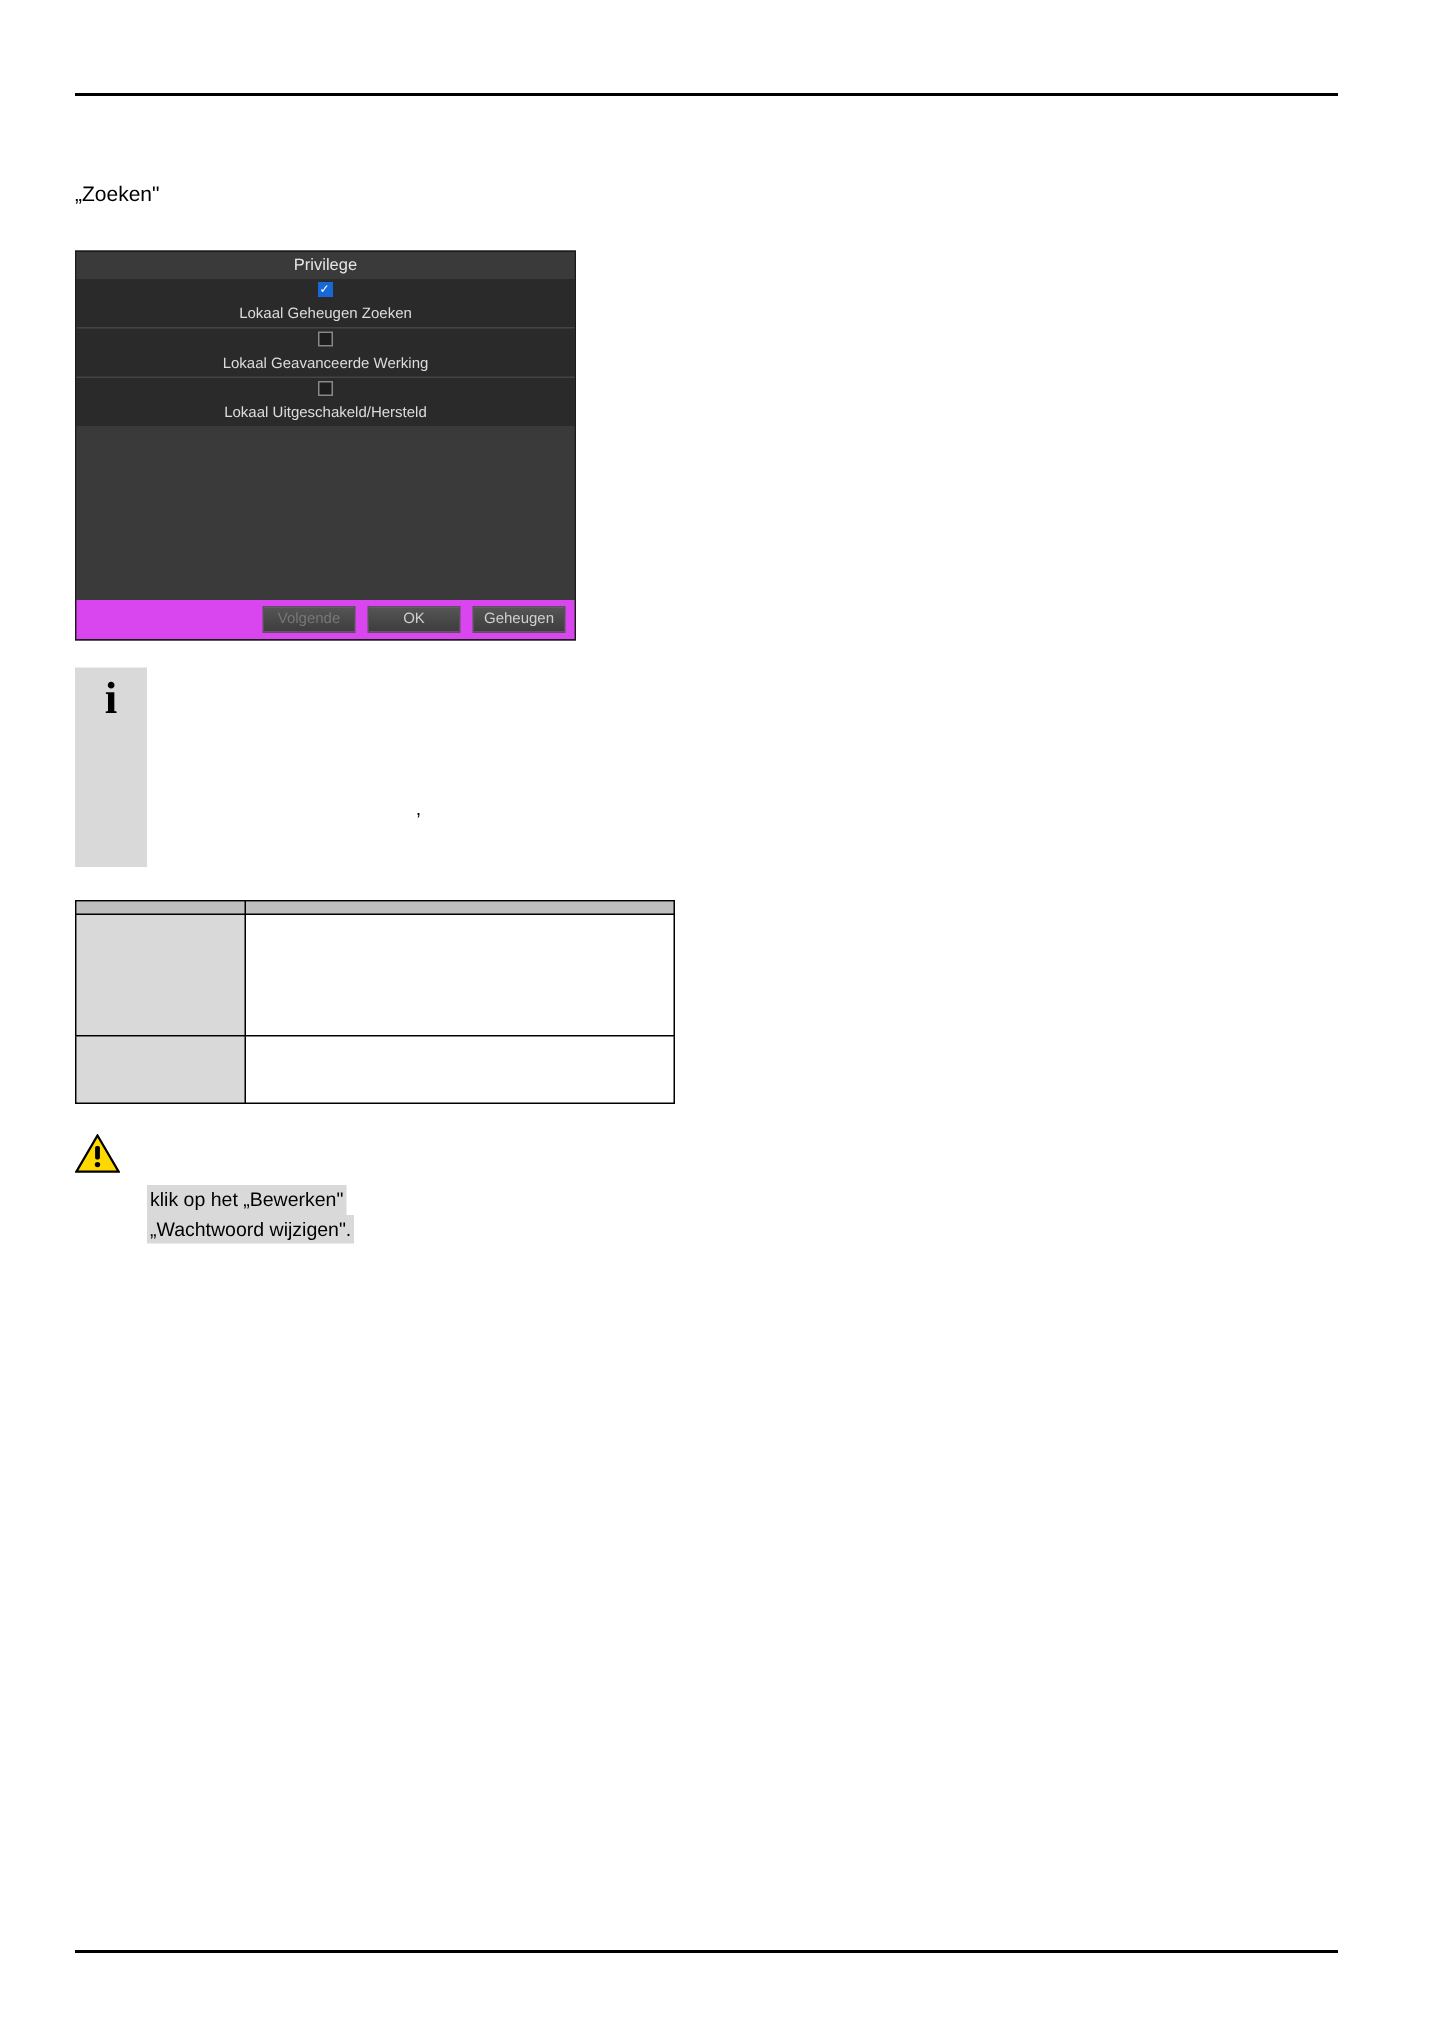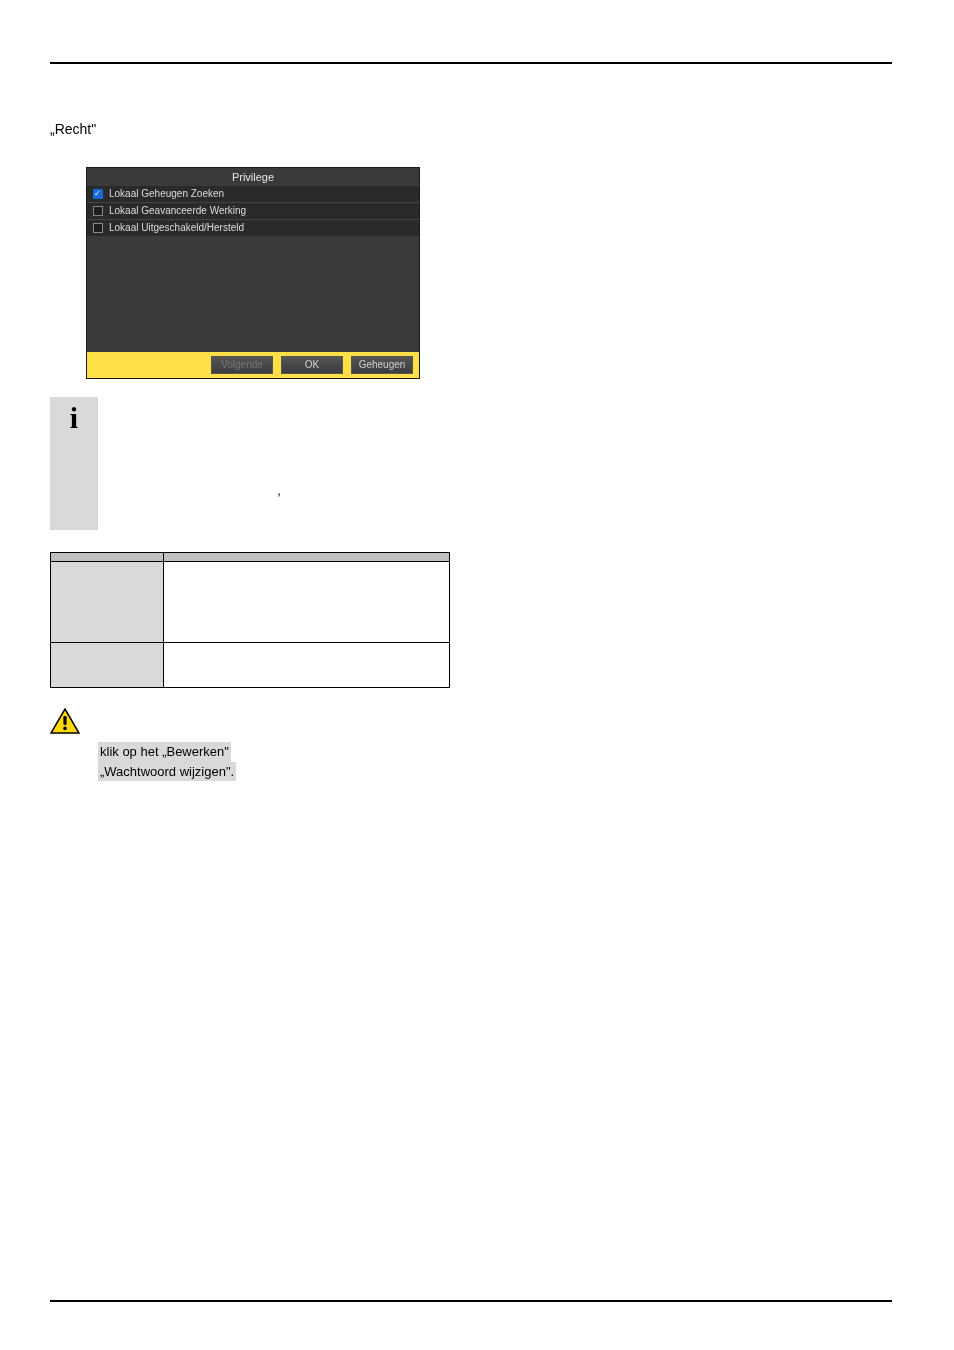--- a/index.html
+++ b/index.html
@@ -34,21 +34,20 @@
   .body-text {
     font-size: 14px;
     line-height: 1.45;
   }
   .intro {
     margin: 0 0 28px 0;
     padding-left: 0;
   }
   
   .dialog-wrap {
-    margin-left: 36px;
     width: 284px;
   }
   .dialog {
     width: 332px;
     background: #3a3a3a;
     border: 1px solid #1a1a1a;
     color: #ddd;
     font-size: 10px;
     line-height: 1.2;
   }
@@ -77,20 +76,21 @@
     background: #2a2a2a;
   }
   .perm-row {
     display: flex;
     align-items: center;
     gap: 6px;
     padding: 2px 6px;
     border-bottom: 1px solid #444;
     color: #dcdcdc;
     font-size: 10px;
+    flex-direction: column;
   }
   .perm-row:last-child { border-bottom: none; }
   .chk {
     width: 10px;
     height: 10px;
     box-sizing: border-box;
     border: 1px solid #888;
     background: #1d1d1d;
     position: relative;
   }
@@ -108,21 +108,21 @@
   }
   .dialog-body-spacer {
     height: 116px;
     background: #3a3a3a;
   }
   .dialog-buttons {
     display: flex;
     justify-content: flex-end;
     gap: 8px;
     padding: 4px 6px;
-    background: #fde047;
+    background: #d946ef;
   }
   .dlg-btn {
     border: 1px solid #555;
     background: linear-gradient(#555, #3d3d3d);
     color: #cfcfcf;
     font-size: 10px;
     padding: 2px 0;
     width: 60px;
     text-align: center;
     cursor: pointer;
@@ -196,21 +196,21 @@
     padding-top: 2px;
   }
 </style>
 </head>
 <body>
 
 <div class="page">
   <hr class="hr-top">
 
   <p class="body-text intro">
-    <span>„</span><span>Recht</span><span>"</span>
+    <span>„</span><span>Zoeken</span><span>"</span>
   </p>
 
   <div class="dialog-wrap">
     <div class="dialog">
       <div class="dialog-title">Privilege</div>
       <div class="perm-list">
         <div class="perm-row">
           <span class="chk checked"></span>
           <span>Lokaal Geheugen Zoeken</span>
         </div>

